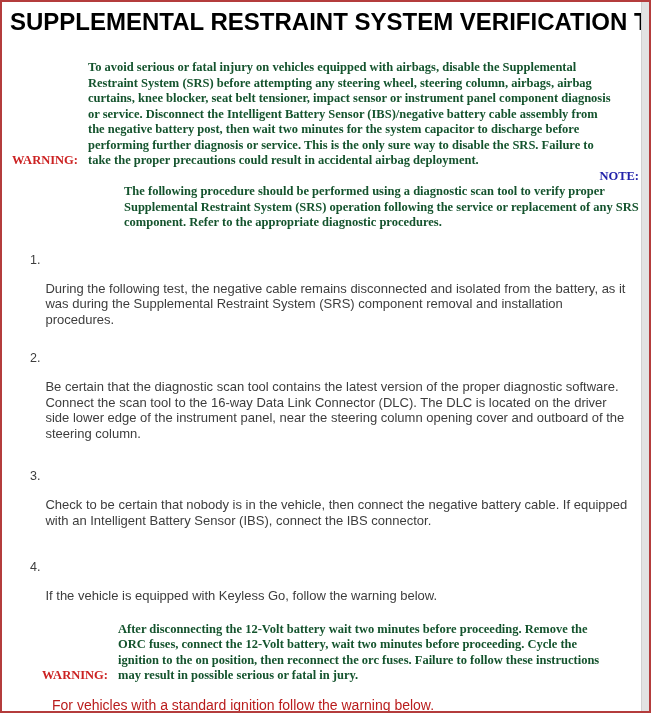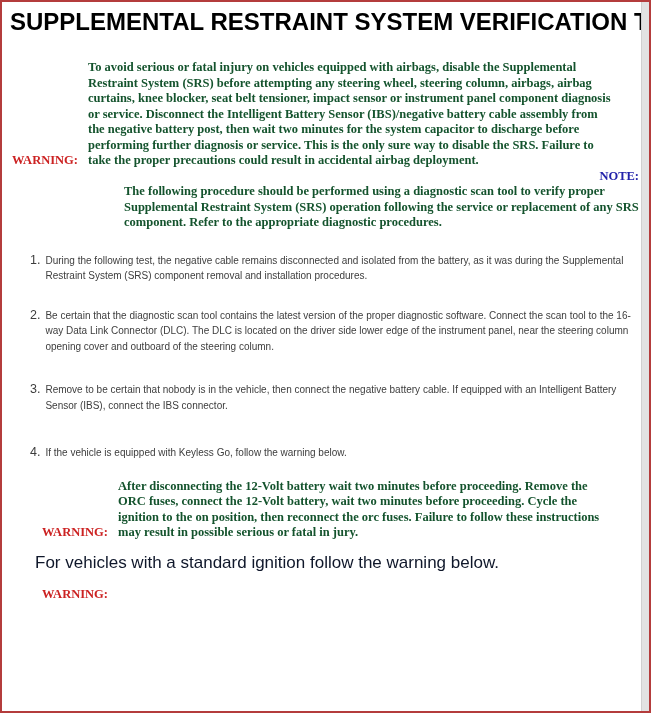--- a/index.html
+++ b/index.html
@@ -67,37 +67,38 @@
   }
   .step-num {
     flex: 0 0 auto;
     margin-right: 5px;
     font-size: 12.5px;
     line-height: 15.5px;
     color: #3d3d3d;
   }
   .step-text {
     width: 588px;
-    font-size: 10px;
+    font-size: 13px;
     line-height: 15.5px;
     color: #3d3d3d;
+    margin-top: 28px;
   }
   .step-1 { margin-bottom: 24px; }
   .step-2 { margin-bottom: 28px; }
   .step-3 { margin-bottom: 32px; }
   .step-4 { margin-bottom: 18px; }
   .warn-nested { padding-left: 40px; }
   .warn-nested .labelled-body { width: 500px; }
   .warn-keyless { margin-bottom: 14px; }
   .plain-para {
-    padding-left: 33px;
+    padding-left: 50px;
     margin: 0 0 17px 0;
-    font-size: 17px;
+    font-size: 14px;
     line-height: 15.5px;
-    color: #0f172a;
+    color: #b91c1c;
   }
 </style>
 </head>
 <body>
 
 <div class="page">
 
   <div class="scroll-strip"></div>
 
   <h1 class="title">SUPPLEMENTAL RESTRAINT SYSTEM VERIFICATION TEST</h1>
@@ -119,21 +120,21 @@
       <div class="step-text">During the following test, the negative cable remains disconnected and isolated from the battery, as it was during the Supplemental Restraint System (SRS) component removal and installation procedures.</div>
     </div>
 
     <div class="step step-2">
       <span class="step-num">2.</span>
       <div class="step-text">Be certain that the diagnostic scan tool contains the latest version of the proper diagnostic software. Connect the scan tool to the 16-way Data Link Connector (DLC). The DLC is located on the driver side lower edge of the instrument panel, near the steering column opening cover and outboard of the steering column.</div>
     </div>
 
     <div class="step step-3">
       <span class="step-num">3.</span>
-      <div class="step-text">Remove to be certain that nobody is in the vehicle, then connect the negative battery cable. If equipped with an Intelligent Battery Sensor (IBS), connect the IBS connector.</div>
+      <div class="step-text">Check to be certain that nobody is in the vehicle, then connect the negative battery cable. If equipped with an Intelligent Battery Sensor (IBS), connect the IBS connector.</div>
     </div>
 
     <div class="step step-4">
       <span class="step-num">4.</span>
       <div class="step-text">If the vehicle is equipped with Keyless Go, follow the warning below.</div>
     </div>
 
     <div class="labelled warn-nested warn-keyless">
       <span class="labelled-label warn-label">WARNING:</span>
       <div class="labelled-body">After disconnecting the 12-Volt battery wait two minutes before proceeding. Remove the ORC fuses, connect the 12-Volt battery, wait two minutes before proceeding. Cycle the ignition to the on position, then reconnect the orc fuses. Failure to follow these instructions may result in possible serious or fatal in jury.</div>

